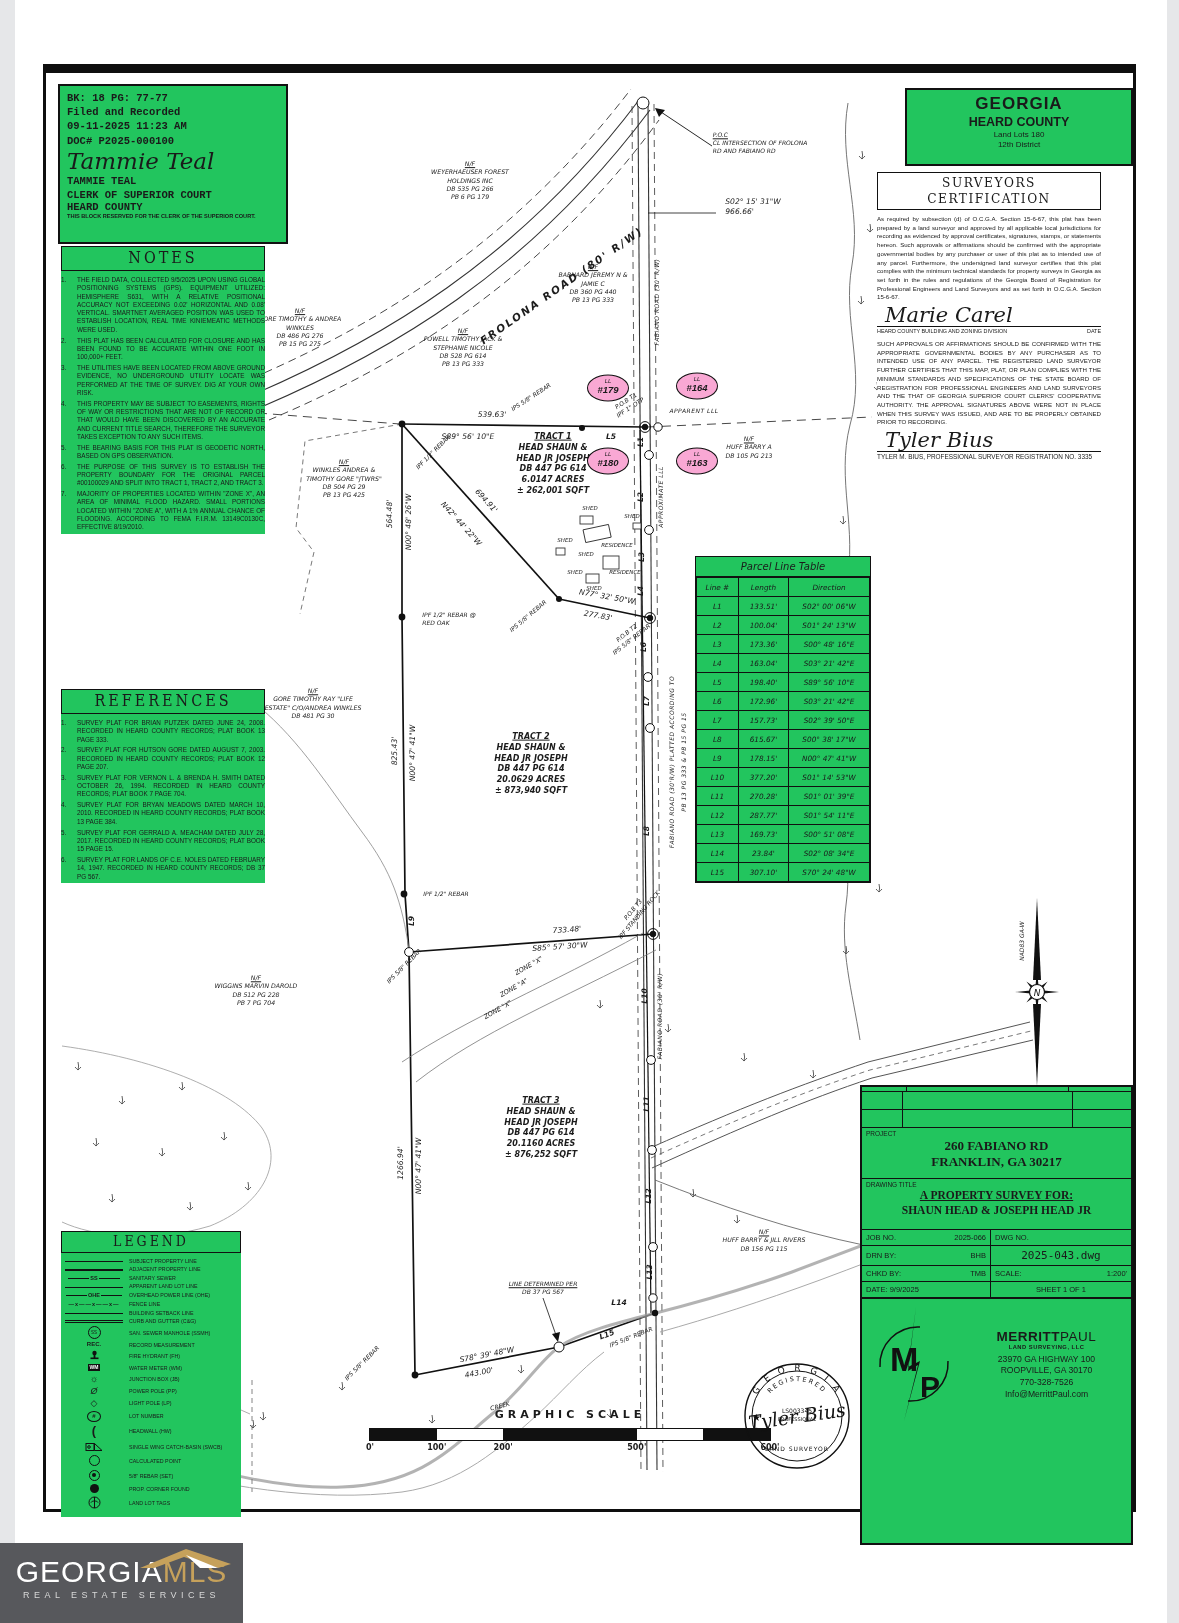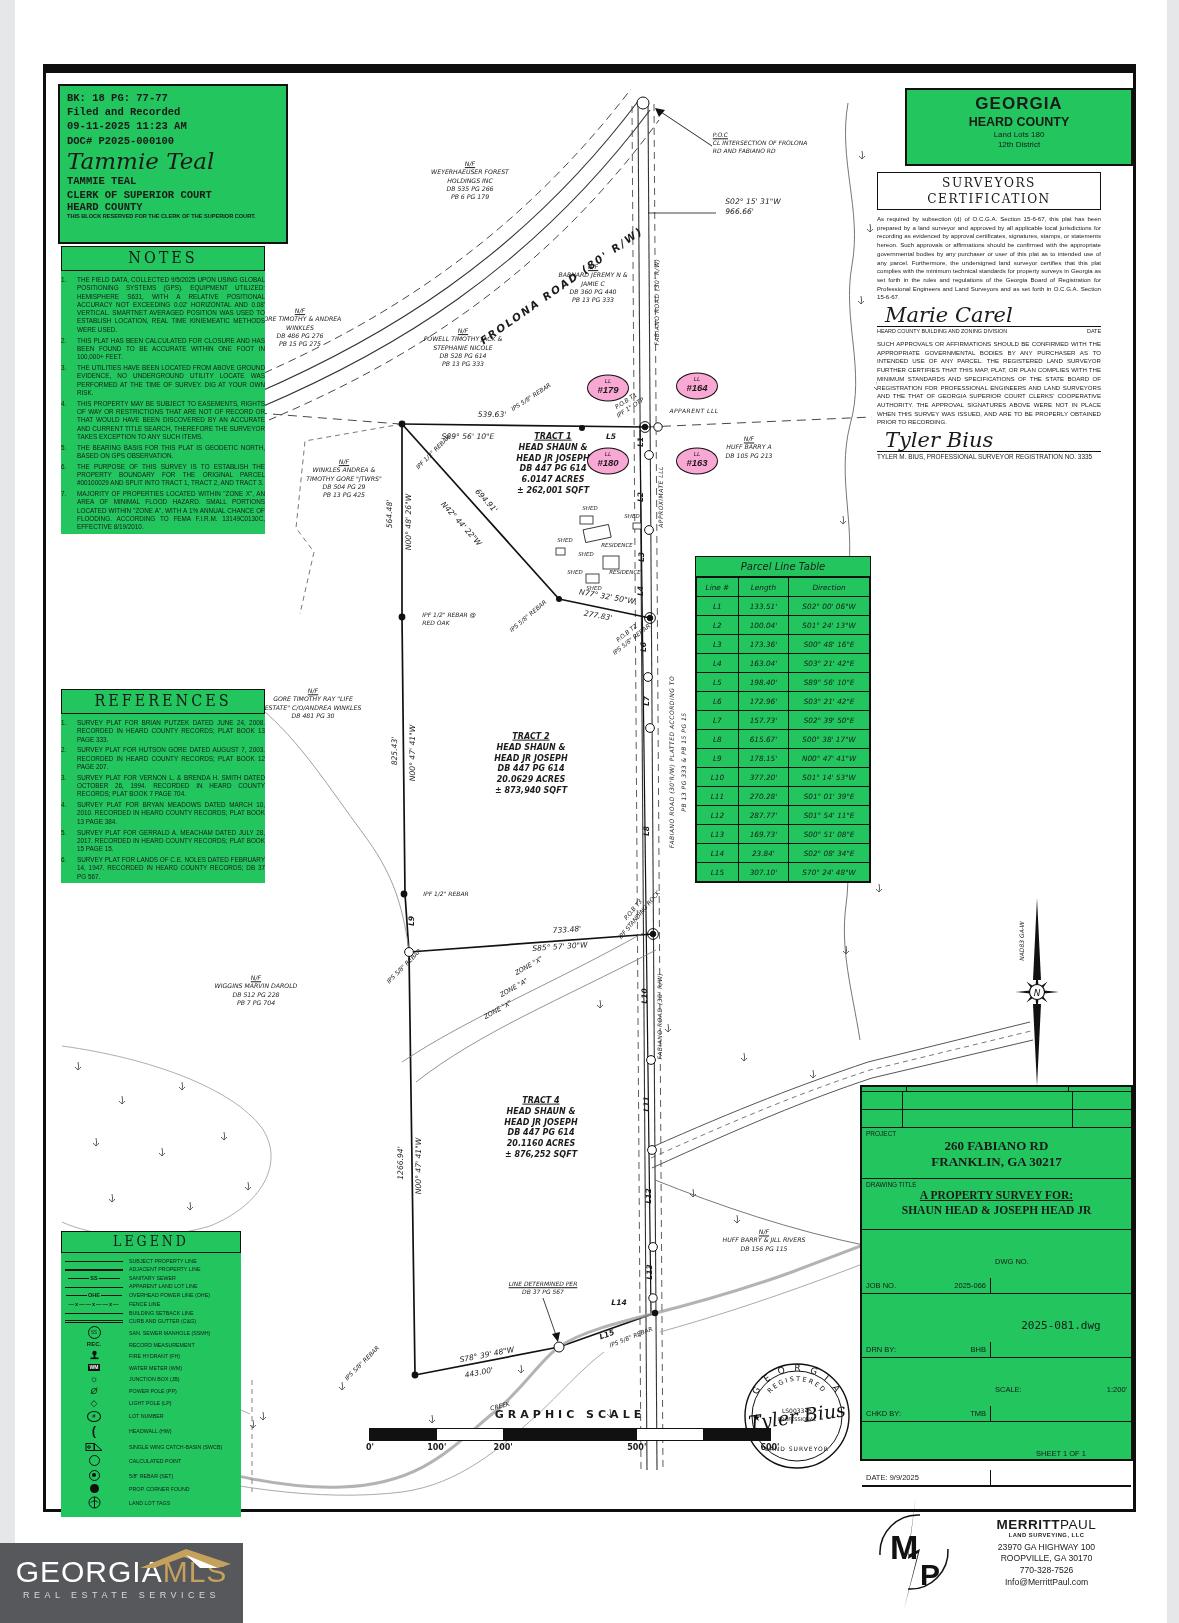--- a/index.html
+++ b/index.html
@@ -76,35 +76,35 @@
   .ccal{display:inline-block;width:9px;height:9px;border:1px solid #111;border-radius:50%;}
   .crs{display:inline-block;width:9px;height:9px;border:1.4px solid #111;border-radius:50%;position:relative;}
   .crs i{position:absolute;left:2.2px;top:2.2px;width:4.6px;height:4.6px;background:#111;border-radius:50%;}
   .cpf{display:inline-block;width:9px;height:9px;background:#111;border-radius:50%;}
   
   #ptable{left:695px;top:556px;width:176px;border:1.5px solid #111;}
   #ptable .ttl{font-style:italic;font-size:10px;text-align:center;border-bottom:1px solid #111;padding:4px 0;font-family:"DejaVu Sans",sans-serif;}
   #ptable table{border-collapse:collapse;width:100%;font-family:"DejaVu Sans",sans-serif;}
   #ptable th,#ptable td{border:1px solid #111;font-size:7.3px;font-style:italic;text-align:center;padding:4.5px 1px;font-weight:normal;}
   
-  #tblock{left:860px;top:1085px;width:273px;height:376px;border:2.5px solid #111;font-size:7px;}
+  #tblock{left:860px;top:1085px;width:273px;height:460px;border:2.5px solid #111;font-size:7px;}
   #tblock .row{display:flex;border-bottom:1px solid #111;}
   .revhead div{border-right:1px solid #111;padding:2px;font-size:6.5px;text-align:center;}
   .revempty{height:17px;}
   .revempty div{border-right:1px solid #111;}
   .rc1{width:40px;flex:none;}
   .rc2{flex:1;}
   .rc3{width:58px;flex:none;border-right:none !important;}
   #tblock .projrow{border-bottom:1.5px solid #111;padding:2px 4px 4px 4px;position:relative;min-height:44px;}
   .lbl6{font-size:6.5px;}
   .projname{text-align:center;font-family:"Liberation Serif",serif;font-weight:bold;font-size:13px;line-height:1.25;margin-top:1px;}
   .dwgtitle{text-align:center;font-family:"Liberation Serif",serif;font-weight:bold;font-size:11.5px;line-height:1.3;}
   .dwgtitle .u{text-decoration:underline;}
   .grid2{display:flex;border-bottom:1px solid #111;}
-  .gcellL{width:120px;flex:none;border-right:1px solid #111;padding:3px 4px;font-size:7.5px;display:flex;justify-content:space-between;align-items:center;margin-top:48px;}
+  .gcellL{width:120px;flex:none;border-right:1px solid #111;padding:3px 4px;font-size:7.5px;display:flex;justify-content:space-between;align-items:center;}
   .gcellR{flex:1;padding:3px 4px;font-size:7.5px;display:flex;justify-content:space-between;align-items:center;}
   .dwgno{font-family:"DejaVu Sans Mono",monospace;font-size:11px;text-align:center;}
   #firm{display:flex;align-items:center;padding:6px 2px;}
   #firm .fl{width:100px;flex:none;text-align:center;}
   #firm .fr{flex:1;text-align:center;}
   .fname{font-size:13.5px;letter-spacing:.5px;}
   .fname b{font-weight:900;}
   .ftag{font-size:5.8px;font-weight:bold;letter-spacing:.5px;margin-bottom:4px;}
   .faddr{font-size:8.6px;line-height:1.35;}
   
@@ -329,21 +329,21 @@
 HEAD JR JOSEPH
 DB 447 PG 614
 6.0147 ACRES
 ± 262,001 SQFT</div>
       <div class="ml tract" style="left: 531px; top: 764px; transform: translate(-50%, -50%) rotate(0deg);"><span class="u1">TRACT 2</span>
 HEAD SHAUN &amp;
 HEAD JR JOSEPH
 DB 447 PG 614
 20.0629 ACRES
 ± 873,940 SQFT</div>
-      <div class="ml tract" style="left: 541px; top: 1128px; transform: translate(-50%, -50%) rotate(0deg);"><span class="u1">TRACT 4</span>
+      <div class="ml tract" style="left: 541px; top: 1128px; transform: translate(-50%, -50%) rotate(0deg);"><span class="u1">TRACT 3</span>
 HEAD SHAUN &amp;
 HEAD JR JOSEPH
 DB 447 PG 614
 20.1160 ACRES
 ± 876,252 SQFT</div>
       <div class="ml dim" style="left: 492px; top: 415px; transform: translate(-50%, -50%) rotate(0deg);">539.63'</div>
       <div class="ml dim" style="left: 468px; top: 437px; transform: translate(-50%, -50%) rotate(0deg);">S89° 56' 10"E</div>
       <div class="ml dim" style="left: 486px; top: 501px; transform: translate(-50%, -50%) rotate(48deg);">694.91'</div>
       <div class="ml dim" style="left: 461px; top: 524px; transform: translate(-50%, -50%) rotate(48deg);">N42° 44' 22"W</div>
       <div class="ml dim" style="left: 390px; top: 514px; transform: translate(-50%, -50%) rotate(-90deg);">564.48'</div>
@@ -752,21 +752,21 @@
       <div class="gcellR">
           <span>DWG NO.</span>
         </div>
     </div>
     <div class="grid2">
       <div class="gcellL">
           <span>DRN BY:</span>
           <span>BHB</span>
         </div>
       <div class="gcellR">
-          <span class="dwgno" style="width:100%;">2025-081.dwg</span>
+          <span class="dwgno" style="width:100%;">2025-043.dwg</span>
         </div>
     </div>
     <div class="grid2">
       <div class="gcellL">
           <span>CHKD BY:</span>
           <span>TMB</span>
         </div>
       <div class="gcellR">
           <span>SCALE:</span>
           <span>1:200'</span>

